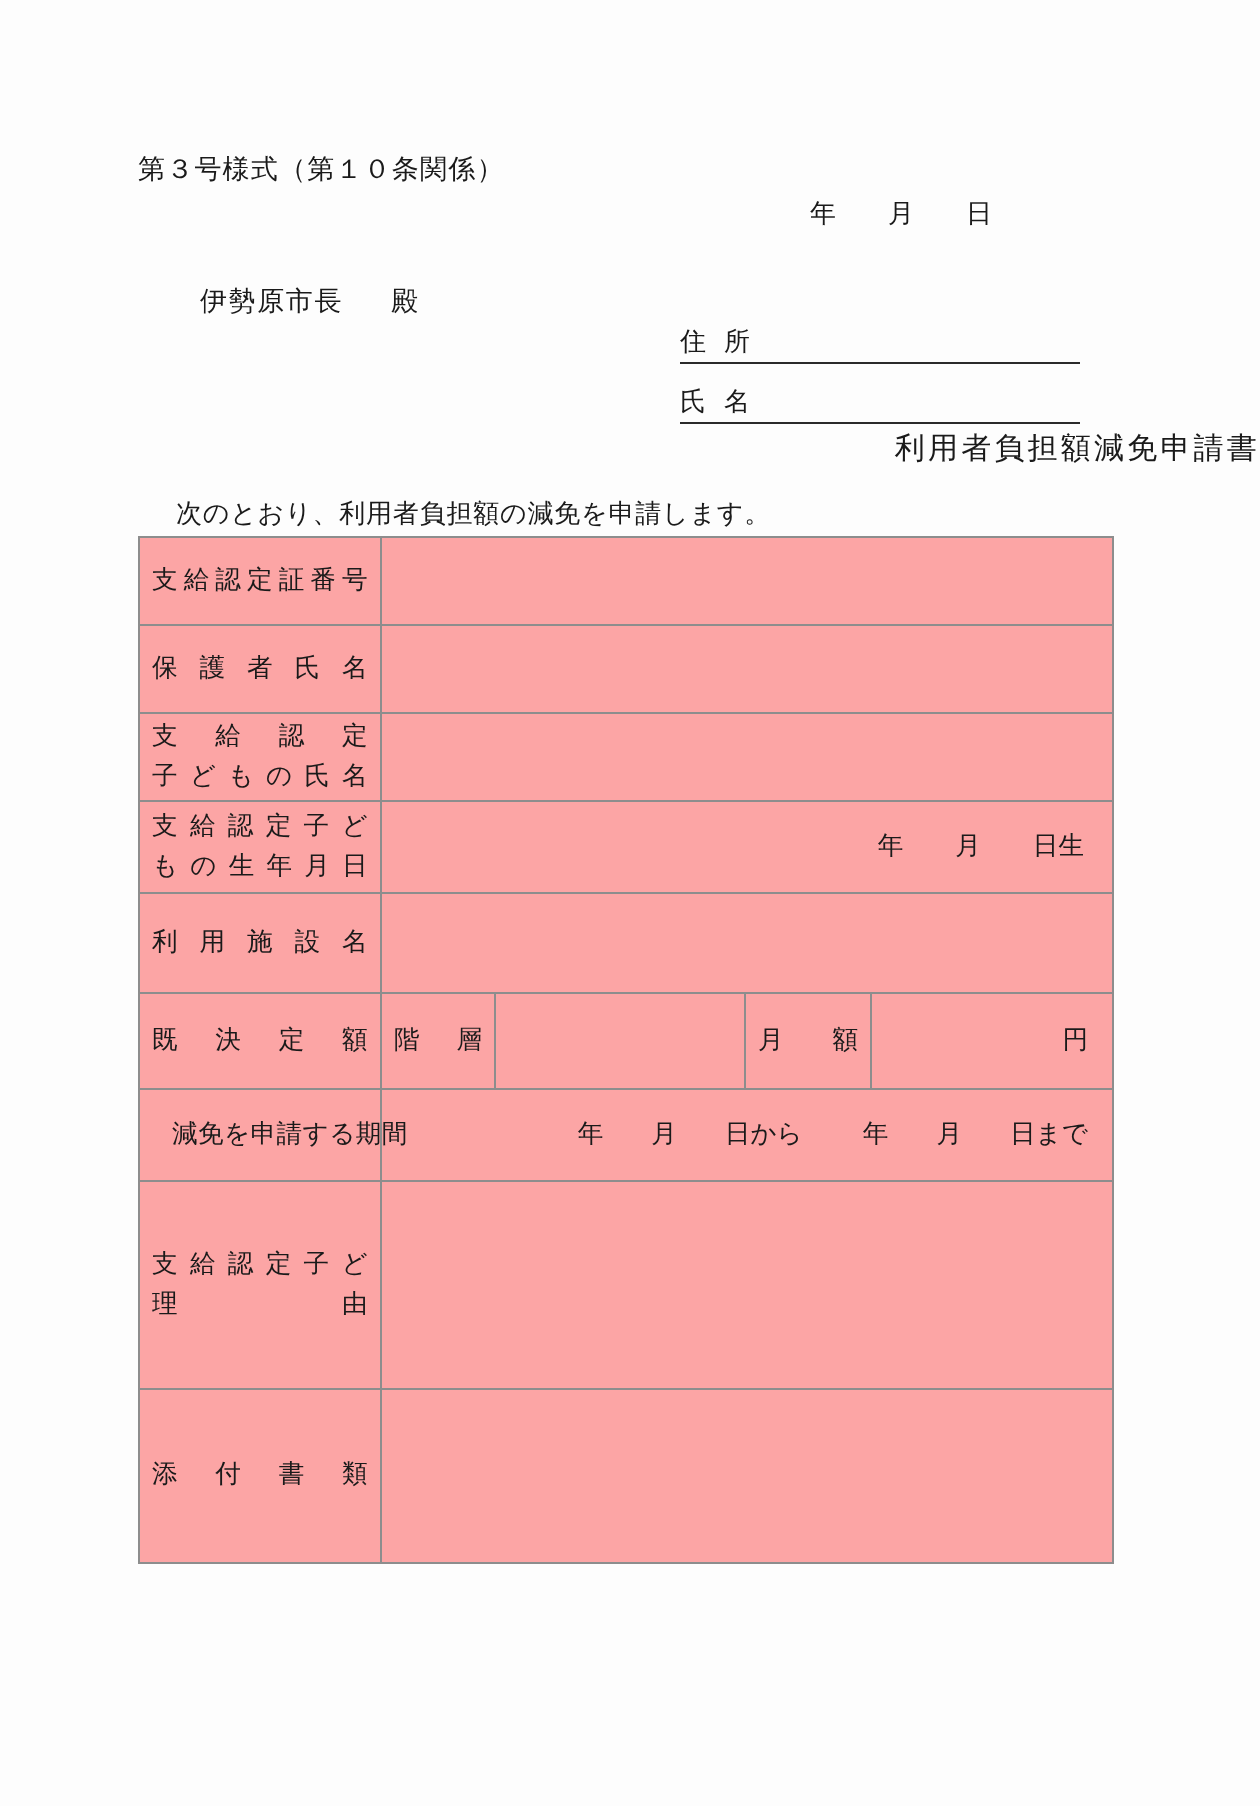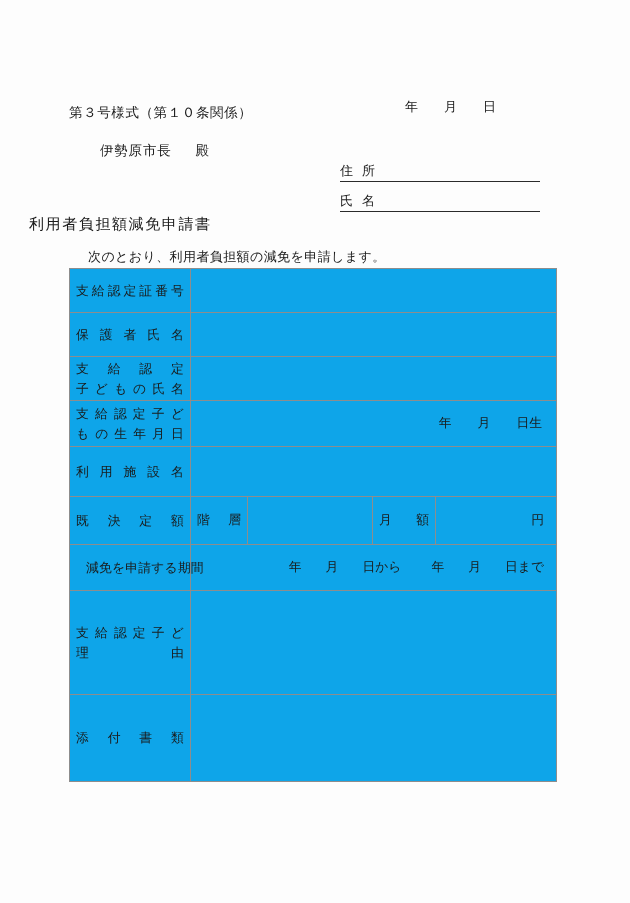--- a/index.html
+++ b/index.html
@@ -23,21 +23,20 @@
   }
 
   
   .form-code {
     position: absolute;
     left: 69px;
     top: 76px;
     font-size: 13.5px;
     letter-spacing: 0.6px;
     white-space: nowrap;
-    margin-top: 28px;
   }
   .date-line {
     position: absolute;
     left: 405px;
     top: 98px;
     font-size: 13px;
     white-space: nowrap;
     text-align: center;
   }
   .date-line .sp { display: inline-block; width: 26px; }
@@ -77,21 +76,21 @@
     border-bottom: 1px solid #2b2b2b;
     height: 15px;
   }
 
   
   .doc-title {
     position: absolute;
     left: 0;
     right: 0;
     top: 215px;
-    text-align: left;
+    text-align: right;
     font-size: 15px;
     letter-spacing: 1.6px;
     padding-left: 29px;
   }
   .intro {
     position: absolute;
     left: 88px;
     top: 248px;
     font-size: 13px;
     letter-spacing: 0.4px;
@@ -105,21 +104,21 @@
     top: 268px;
     width: 487px;
     border-collapse: collapse;
     table-layout: fixed;
   }
   table.form-table td {
     border: 1px solid #8d8d8d;
     font-size: 12.8px;
     padding: 0 6px;
     vertical-align: middle;
-    background: #0ea5e9;
+    background: #fca5a5;
   }
   td.lbl {
     width: 121px;
     letter-spacing: 0.2px;
     line-height: 1.55;
   }
   
   .spread {
     display: block;
     text-align: justify;

